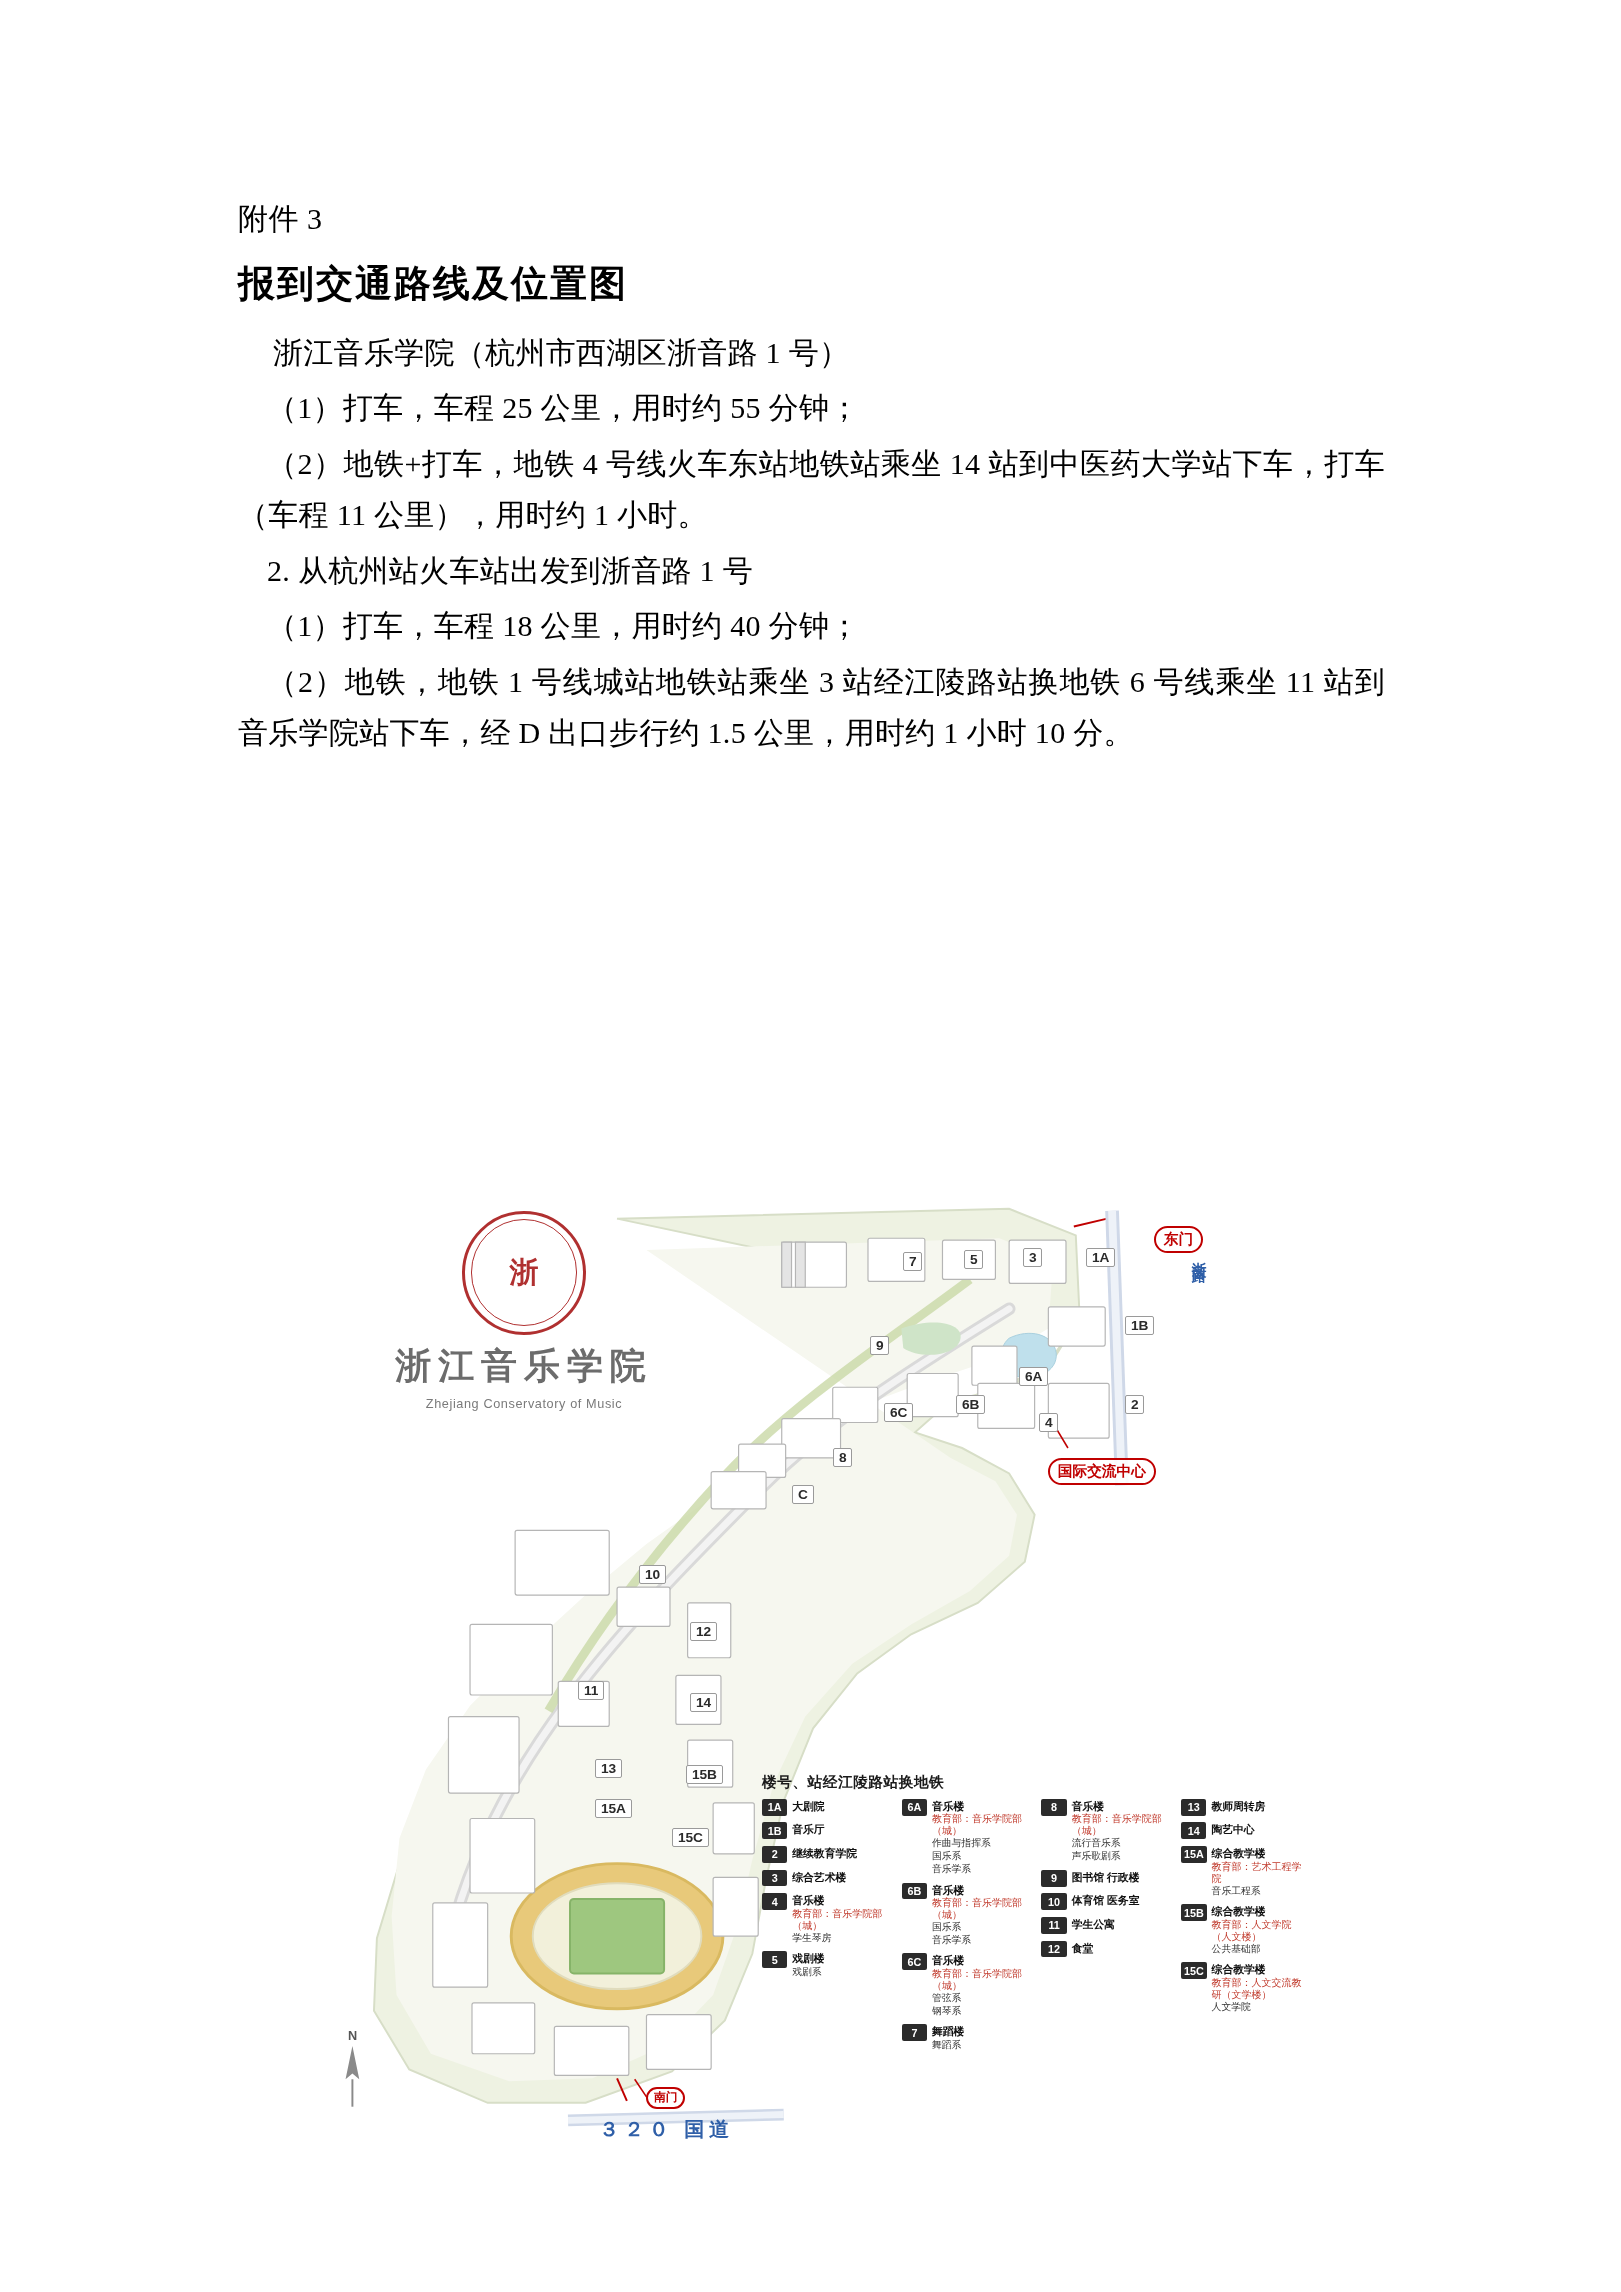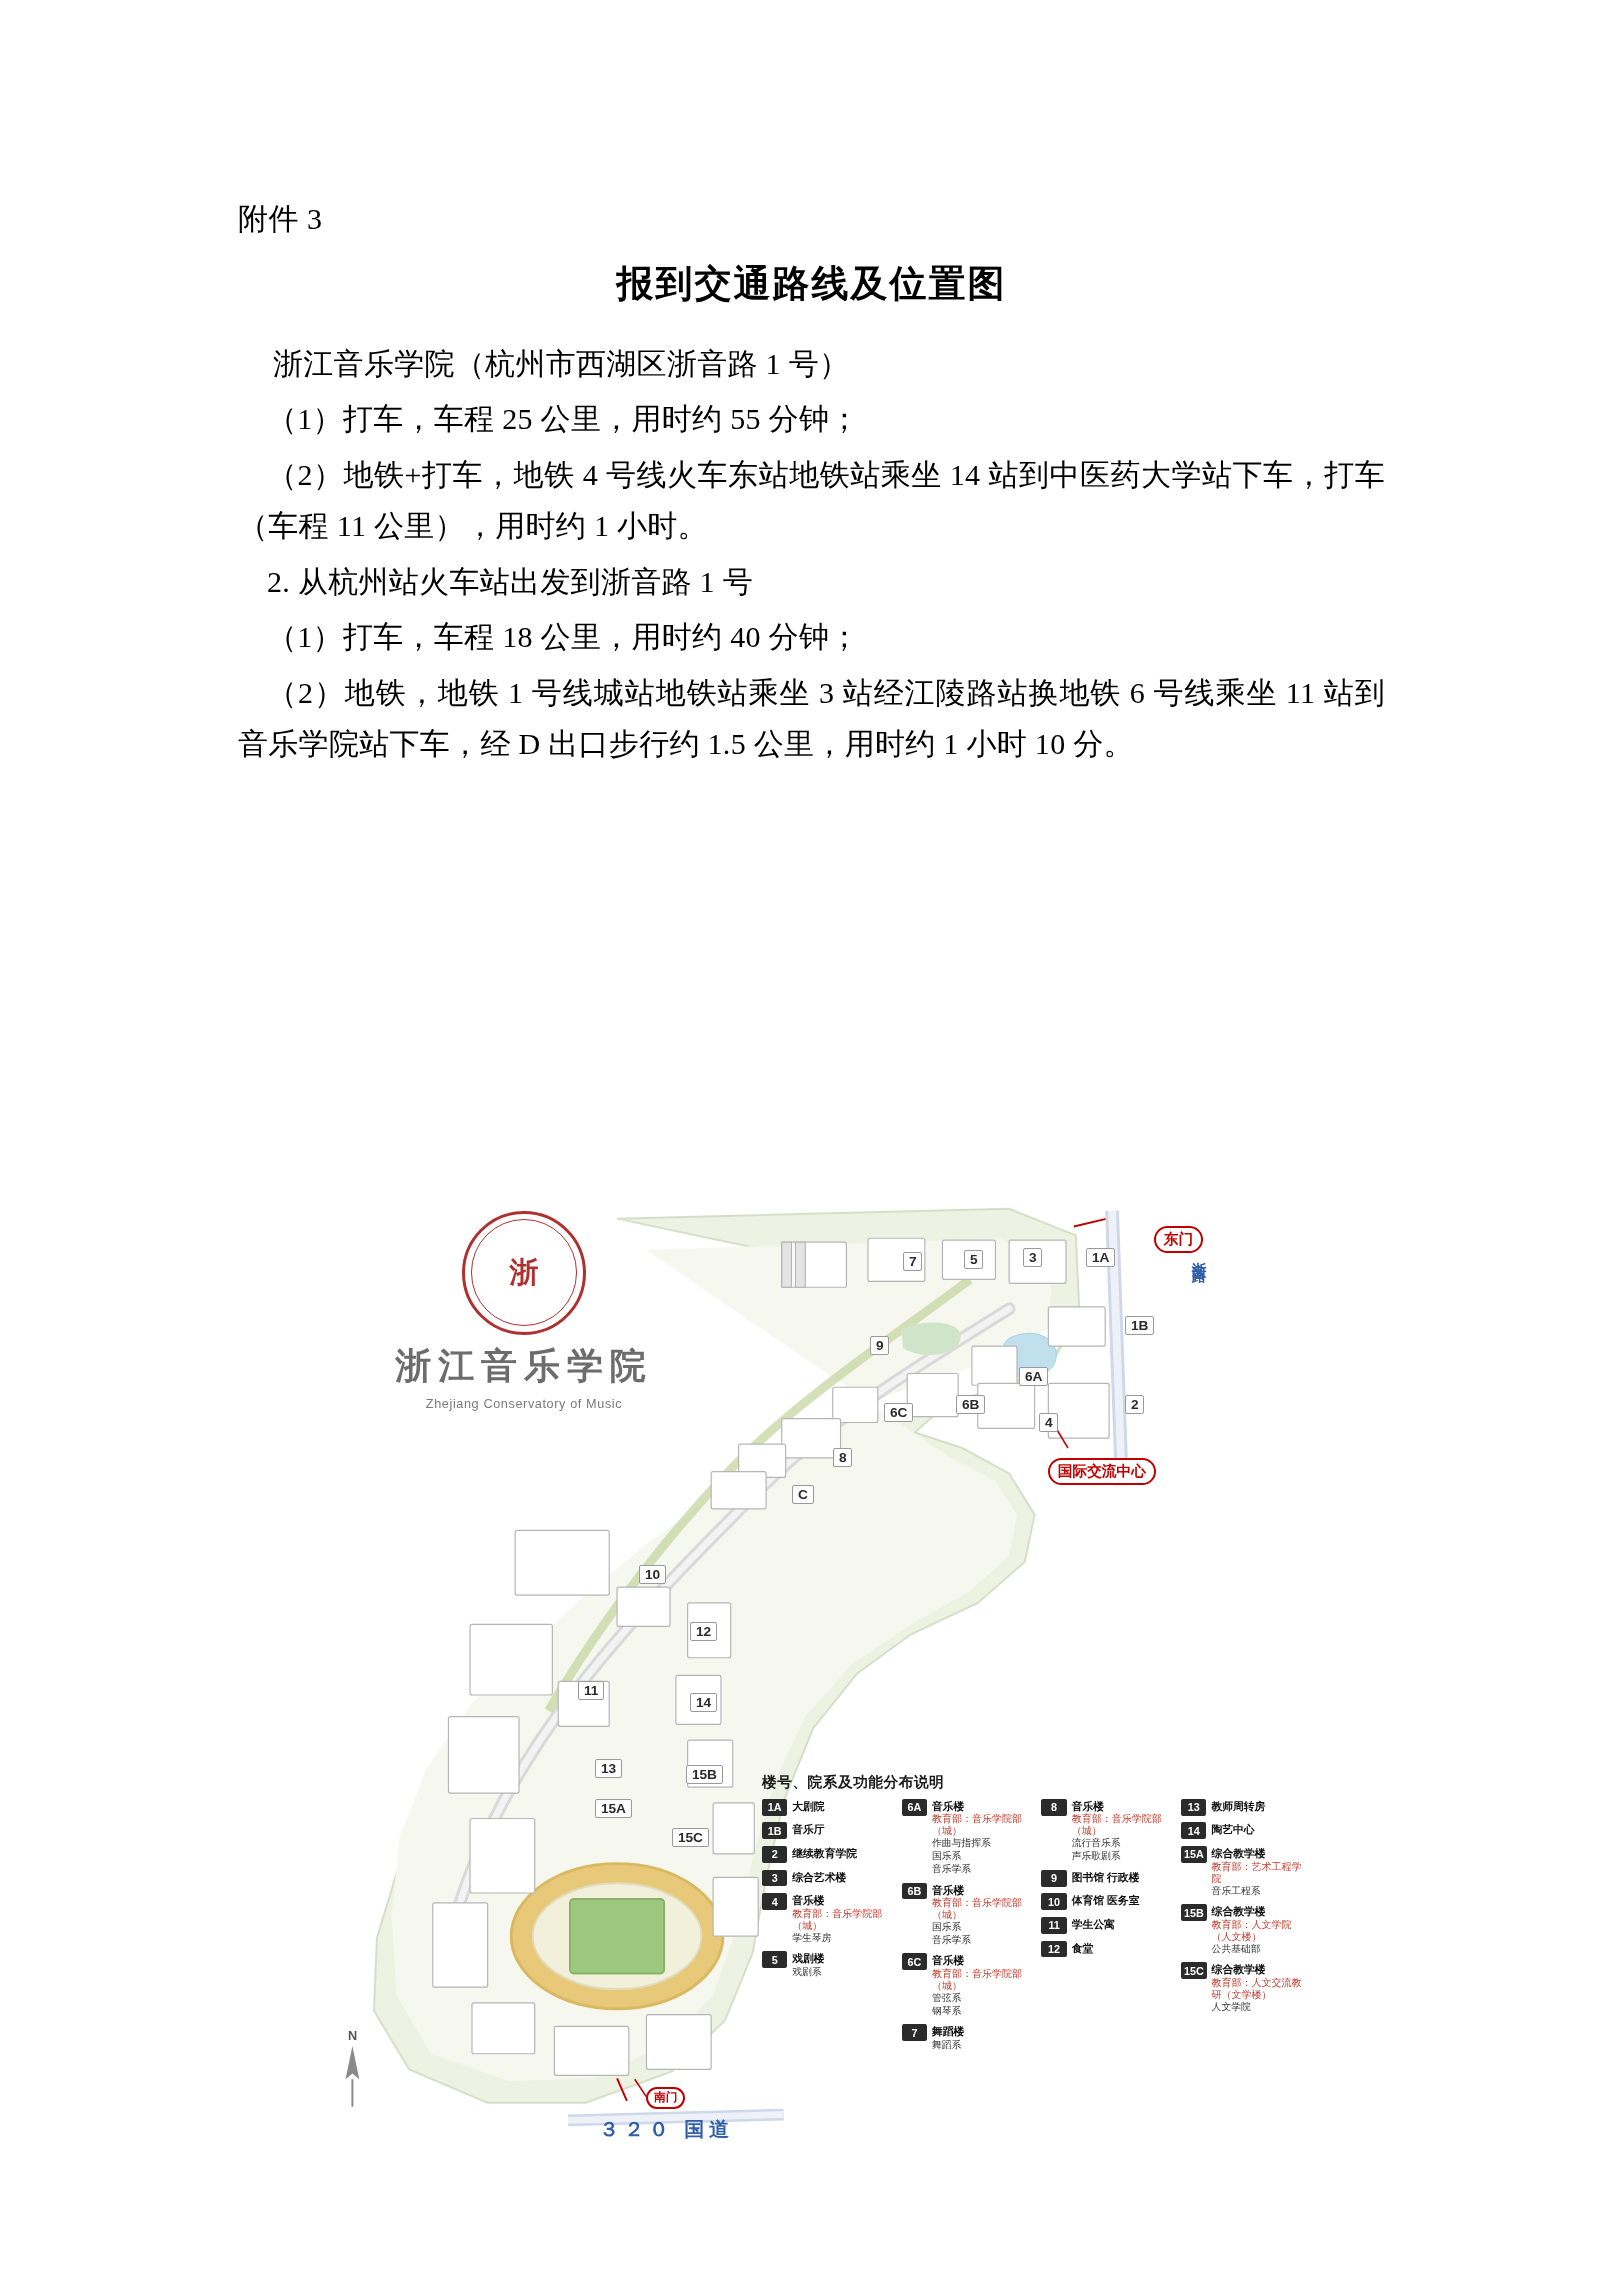--- a/index.html
+++ b/index.html
@@ -27,25 +27,25 @@
     top: 201px;
     width: 1147px;
   }
   .attach-label {
     font-size: 30px;
     line-height: 1.2;
     letter-spacing: 0.5px;
     margin: 0 0 21.6px 0;
   }
   .doc-title {
-    text-align: center;
+    text-align: left;
     font-size: 37px;
     font-weight: bold;
     letter-spacing: 2px;
-    margin: 0 0 29px 0;
+    margin: 0 0 18px 0;
     font-family: "Liberation Sans", "DejaVu Sans", sans-serif;
   }
   p.para {
     font-size: 30px;
     line-height: 1.72;
     margin: 0 0 3.9px 0;
     text-align: justify;
     letter-spacing: 0.3px;
   }
   p.indent1 { text-indent: 35px; }
@@ -354,21 +354,21 @@
     <div class="bld-label" style="left:349px; top:637px;">15C</div>
 
     <div class="marker-red" style="left:831px; top:35px;">东门</div>
     <div class="road-label" style="left:866px; top:59px;">浙音路</div>
     <div class="marker-red" style="left:725px; top:267px;">国际交流中心</div>
     <div class="marker-red" style="left:323px; top:896px; font-size:11.8px; padding:1px 5.9px;">南门</div>
     <div class="road-bottom" style="left:276px; top:925px;">３２０ 国道</div>
     <div class="compass">N</div>
 
     <div class="legend">
-      <div class="legend-title">楼号、院系及功能分布说明</div>
+      <div class="legend-title">楼号、站经江陵路站换地铁</div>
       <div class="legend-cols">
 
         <div class="legend-col">
           <div class="legend-item">
             <div class="lg-code">1A</div>
             <div class="lg-text">
                 <span class="lg-name">大剧院</span>
               </div>
           </div>
           <div class="legend-item">

